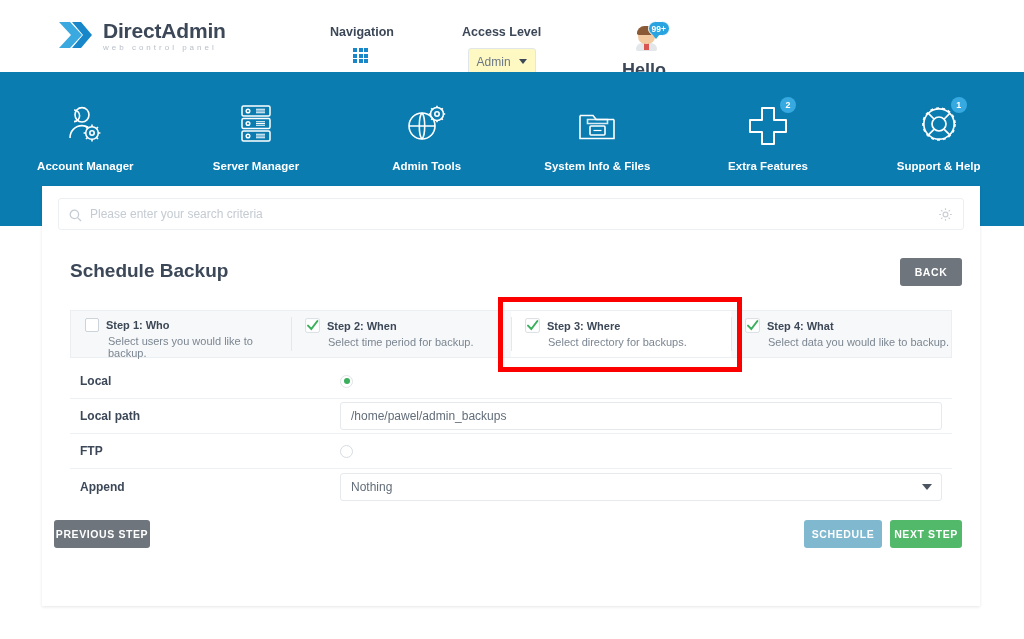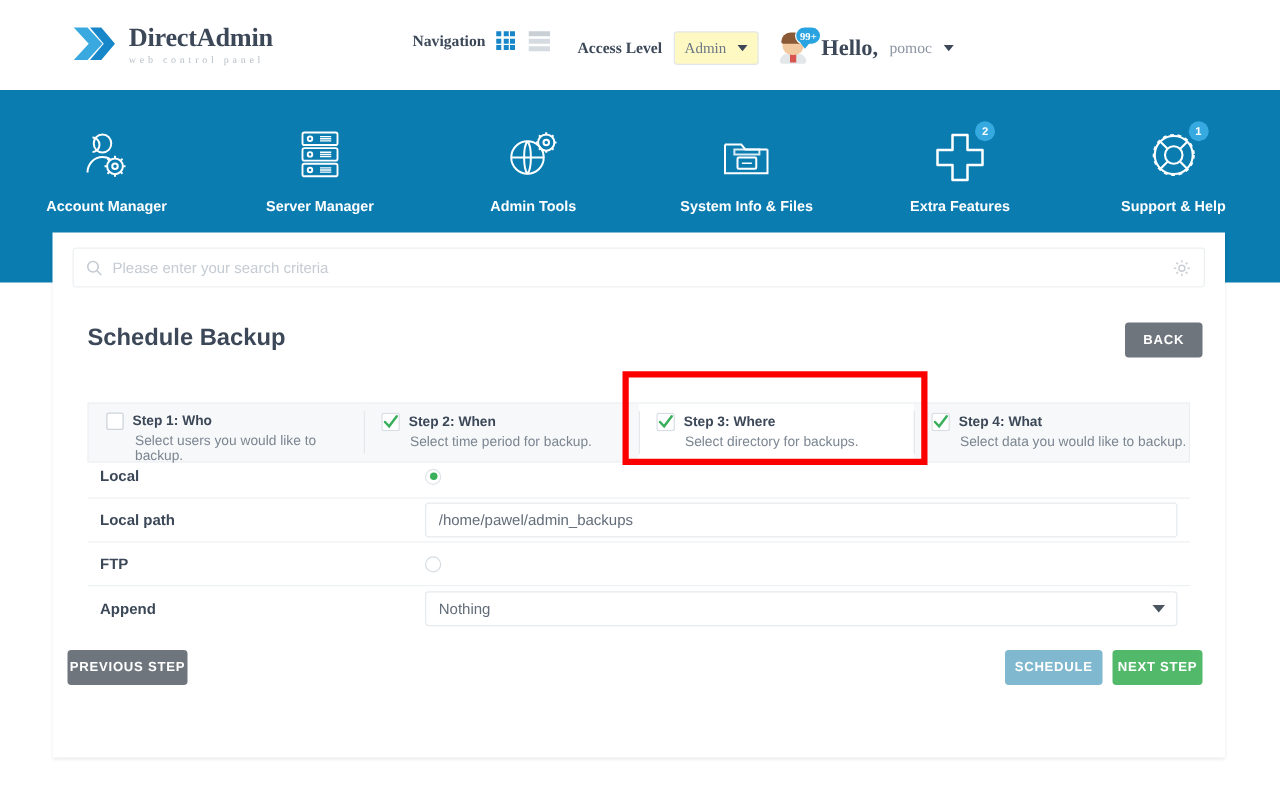--- a/index.html
+++ b/index.html
@@ -7,33 +7,33 @@
     width: 1024px; height: 639px;
     background: #ffffff;
     font-family: "Liberation Sans", sans-serif;
     overflow: hidden;
   }
   .page { position: relative; width: 1024px; height: 639px; background:#ffffff; }
 
   
   .topbar {
     position: absolute; left:0; top:0; width:876px; height:72px;
-    background:#ffffff; display:flex; align-items:center;font-family:Liberation Serif, serif;
+    background:#ffffff; display:flex; align-items:center;
   }
   .logo-wrap { position:absolute; left:58px; top:18px; display:flex; align-items:center; gap:9px; }
   .logo-mark { width:36px; height:34px; position:relative; flex:none; }
   .brand-text { line-height:1; padding-top:2px; }
   .brand-main { font-size:21px; font-weight:bold; color:#3c4858; letter-spacing:-0.2px; }
   .brand-sub {
     font-size:8px; color:#b9c0c9; letter-spacing:3.0px;
     margin-top:3px; text-transform:lowercase;
   }
 
   .hdr-right { position:absolute; right:0; top:0; height:72px; width:560px; }
-  .hdr-group { position:absolute; display:flex; align-items:center; gap:9px; top:25px; }
+  .hdr-group { position:absolute; display:flex; align-items:center; gap:9px; top:25px;flex-direction:column; }
   .hdr-label { font-size:12.5px; font-weight:bold; color:#3c4858; }
   .nav-icon-grid { display:inline-block; width:17px; height:17px; }
   .nav-icon-grid i {
     display:block; float:left; width:4px; height:4px; margin:0 1.5px 1.5px 0;
     background:#1787c9;
   }
   .nav-icon-list { display:inline-block; width:17px; height:17px; }
   .nav-icon-list i { display:block; width:100%; height:4px; margin-bottom:2px; background:#d5dbe0; }
   .nav-icon-list i:first-child { background:#c8d0d6; }
 
@@ -104,21 +104,21 @@
   .btn-back {
     position:absolute; right:18px; top:72px; width:62px; height:28px;
     background:#6e757c; color:#fff; border:none; border-radius:3px;
     font-size:10.5px; font-weight:bold; letter-spacing:.6px; cursor:pointer;
     font-family:"Liberation Sans", sans-serif;
   }
 
   
   .steps {
     position:absolute; left:28px; top:124px; width:882px; height:48px;
-    display:flex; background:#f7f8f9; border:1px solid #eceff1;margin-top:12px;
+    display:flex; background:#f7f8f9; border:1px solid #eceff1;
   }
   .step { flex:1; padding:7px 0 0 14px; position:relative; background:#f7f8f9; }
   .step + .step:before {
     content:""; position:absolute; left:0; top:6px; bottom:6px; width:1px; background:#e4e8ea;
   }
   .step.active { background:#ffffff; }
   .step-head { display:flex; align-items:center; gap:7px; }
   .step-title { font-size:11px; font-weight:bold; color:#3c4858; }
   .step-desc { font-size:11px; color:#7b8692; margin-top:3px; padding-left:23px; }
   .chk-empty { width:14px; height:14px; border:1px solid #ccd3d9; background:#fff; border-radius:2px; flex:none; }

